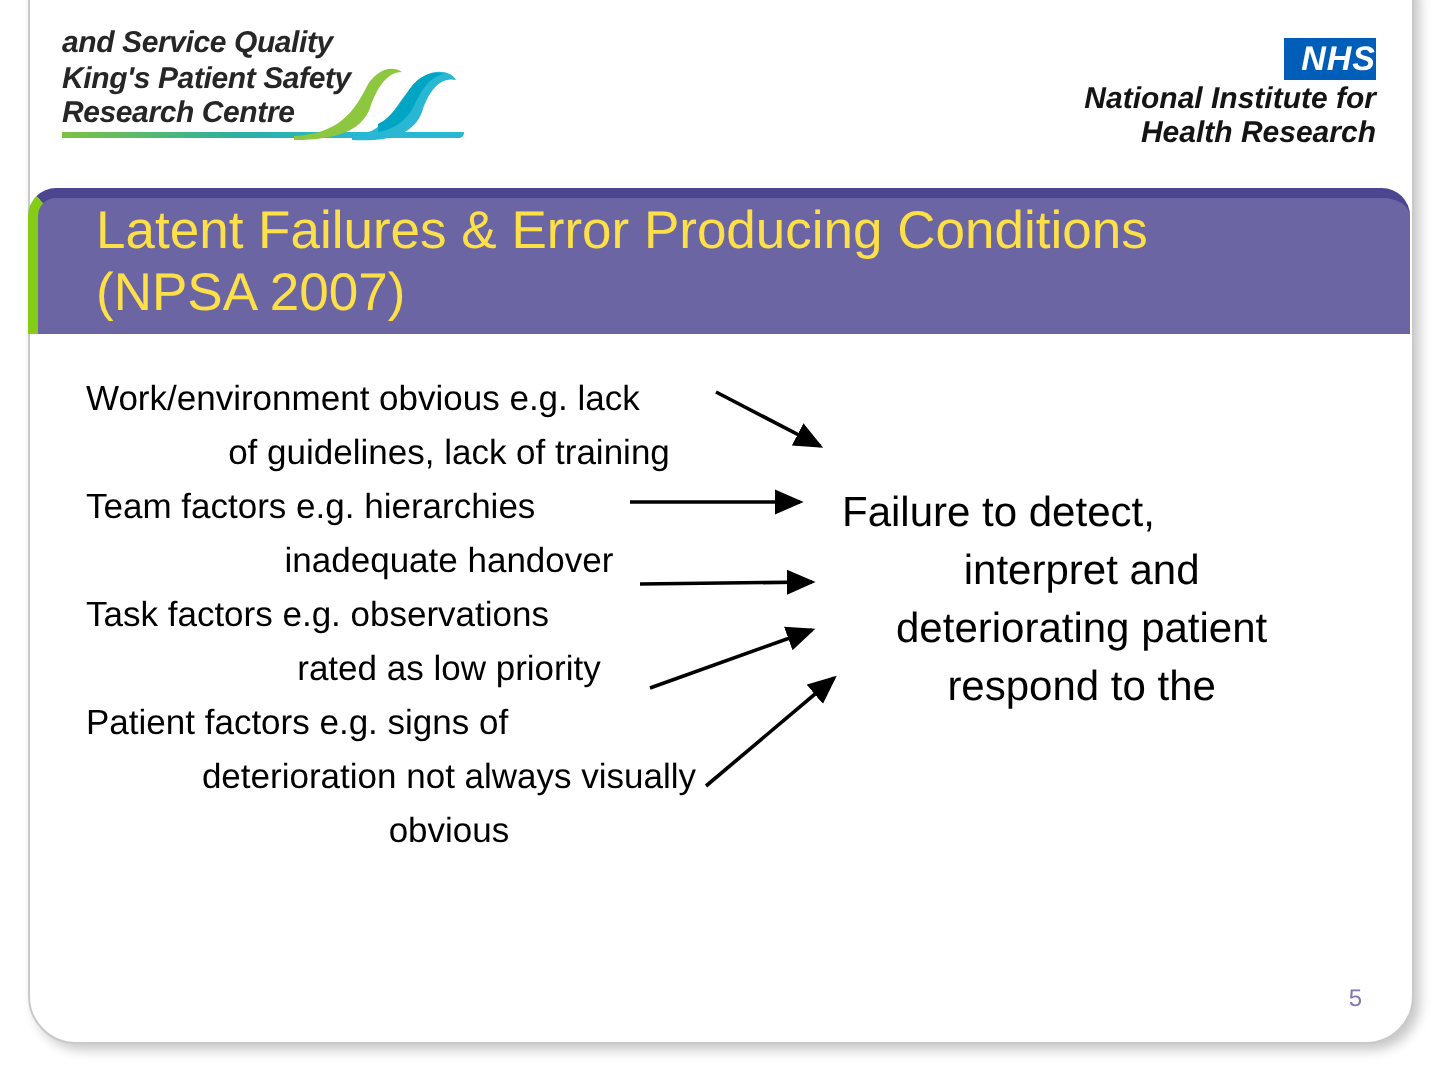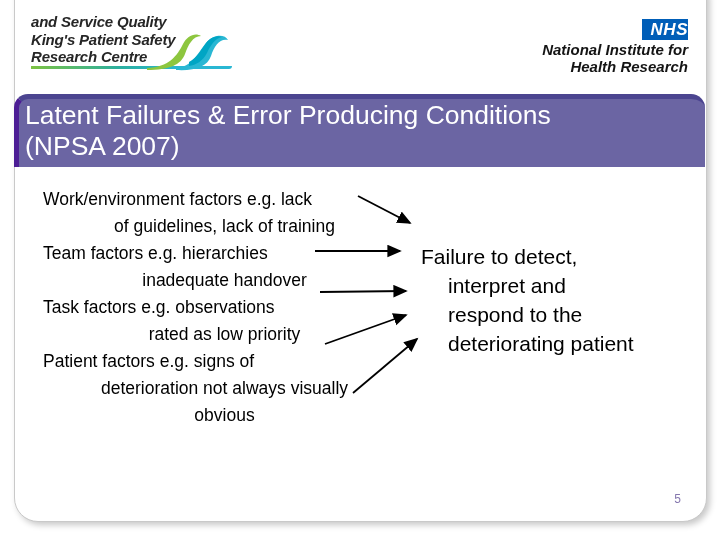--- a/index.html
+++ b/index.html
@@ -26,37 +26,37 @@
   .nhs-box { display:inline-block; width:46px; height:21px; background:#005EB8;
              color:#ffffff; font-weight:bold; font-style:italic; font-size:17px;
              line-height:21px; text-align:right; letter-spacing:0.5px; }
   .nhs-lines { color:#141414; font-size:15px; font-weight:bold; font-style:italic;
                line-height:17px; margin-top:1px; }
   .nhs-lines div { white-space:nowrap;margin-left:24px; }
 
   
   .titlebar {
     position:absolute; left:-1px; top:119px; width:691px; height:73px;
-    background:#6B65A3; border-top:5px solid #4C4590; border-left:5px solid #4c1d95;
-    border-radius:14px 14px 0 0; padding:1px 0 0 6px;
-    color:#ffffff; font-size:26.5px; line-height:31px;
+    background:#6B65A3; border-top:5px solid #4C4590; border-left:5px solid #84cc16;
+    border-radius:14px 14px 0 0; padding:1px 0 0 29px;
+    color:#fde047; font-size:26.5px; line-height:31px;
   }
   .titlebar div { white-space:nowrap; }
 
   
   .factors { position:absolute; left:28px; top:211px; width:340px;
              color:#000000; font-size:17.5px; line-height:27px; }
   .factors div { white-space:nowrap; }
   .factors .cont { padding-left:23px;text-align:center; }
 
   
   .outcome { position:absolute; left:406px; top:267px;
              color:#000000; font-size:21px; line-height:29px; }
   .outcome div { white-space:nowrap; }
-  .outcome .cont { padding-left:27px; }
+  .outcome .cont { padding-left:27px;text-align:center; }
 
   .arrows { position:absolute; left:0; top:0; pointer-events:none; }
 
   .pagenum { position:absolute; right:25px; top:517px; font-size:12px; color:#8577AE; }
 </style>
 </head>
 <body>
 
 <div class="stage">
   <div class="slide">
@@ -88,36 +88,36 @@
         <div>Health Research</div>
       </div>
     </div>
 
     <div class="titlebar">
       <div>Latent Failures &amp; Error Producing Conditions</div>
       <div>(NPSA 2007)</div>
     </div>
 
     <div class="factors">
-      <div>Work/environment factors e.g. lack</div>
+      <div>Work/environment obvious e.g. lack</div>
       <div class="cont">of guidelines, lack of training</div>
       <div>Team factors e.g. hierarchies</div>
       <div class="cont">inadequate handover</div>
       <div>Task factors e.g. observations</div>
       <div class="cont">rated as low priority</div>
       <div>Patient factors e.g. signs of</div>
       <div class="cont">deterioration not always visually</div>
       <div class="cont">obvious</div>
     </div>
 
     <div class="outcome">
       <div>Failure to detect,</div>
       <div class="cont">interpret and</div>
+      <div class="cont">deteriorating patient</div>
       <div class="cont">respond to the</div>
-      <div class="cont">deteriorating patient</div>
     </div>
 
     <svg class="arrows" width="693" height="548" viewBox="0 0 693 548">
       <defs>
         <marker id="ah" markerWidth="9" markerHeight="8" refX="7" refY="3.5" orient="auto">
           <path d="M0,0 L8,3.5 L0,7 Z" fill="#000000"></path>
         </marker>
       </defs>
       <line x1="343" y1="221" x2="395" y2="248" stroke="#000" stroke-width="1.8" marker-end="url(#ah)"></line>
       <line x1="300" y1="276" x2="385" y2="276" stroke="#000" stroke-width="1.8" marker-end="url(#ah)"></line>

